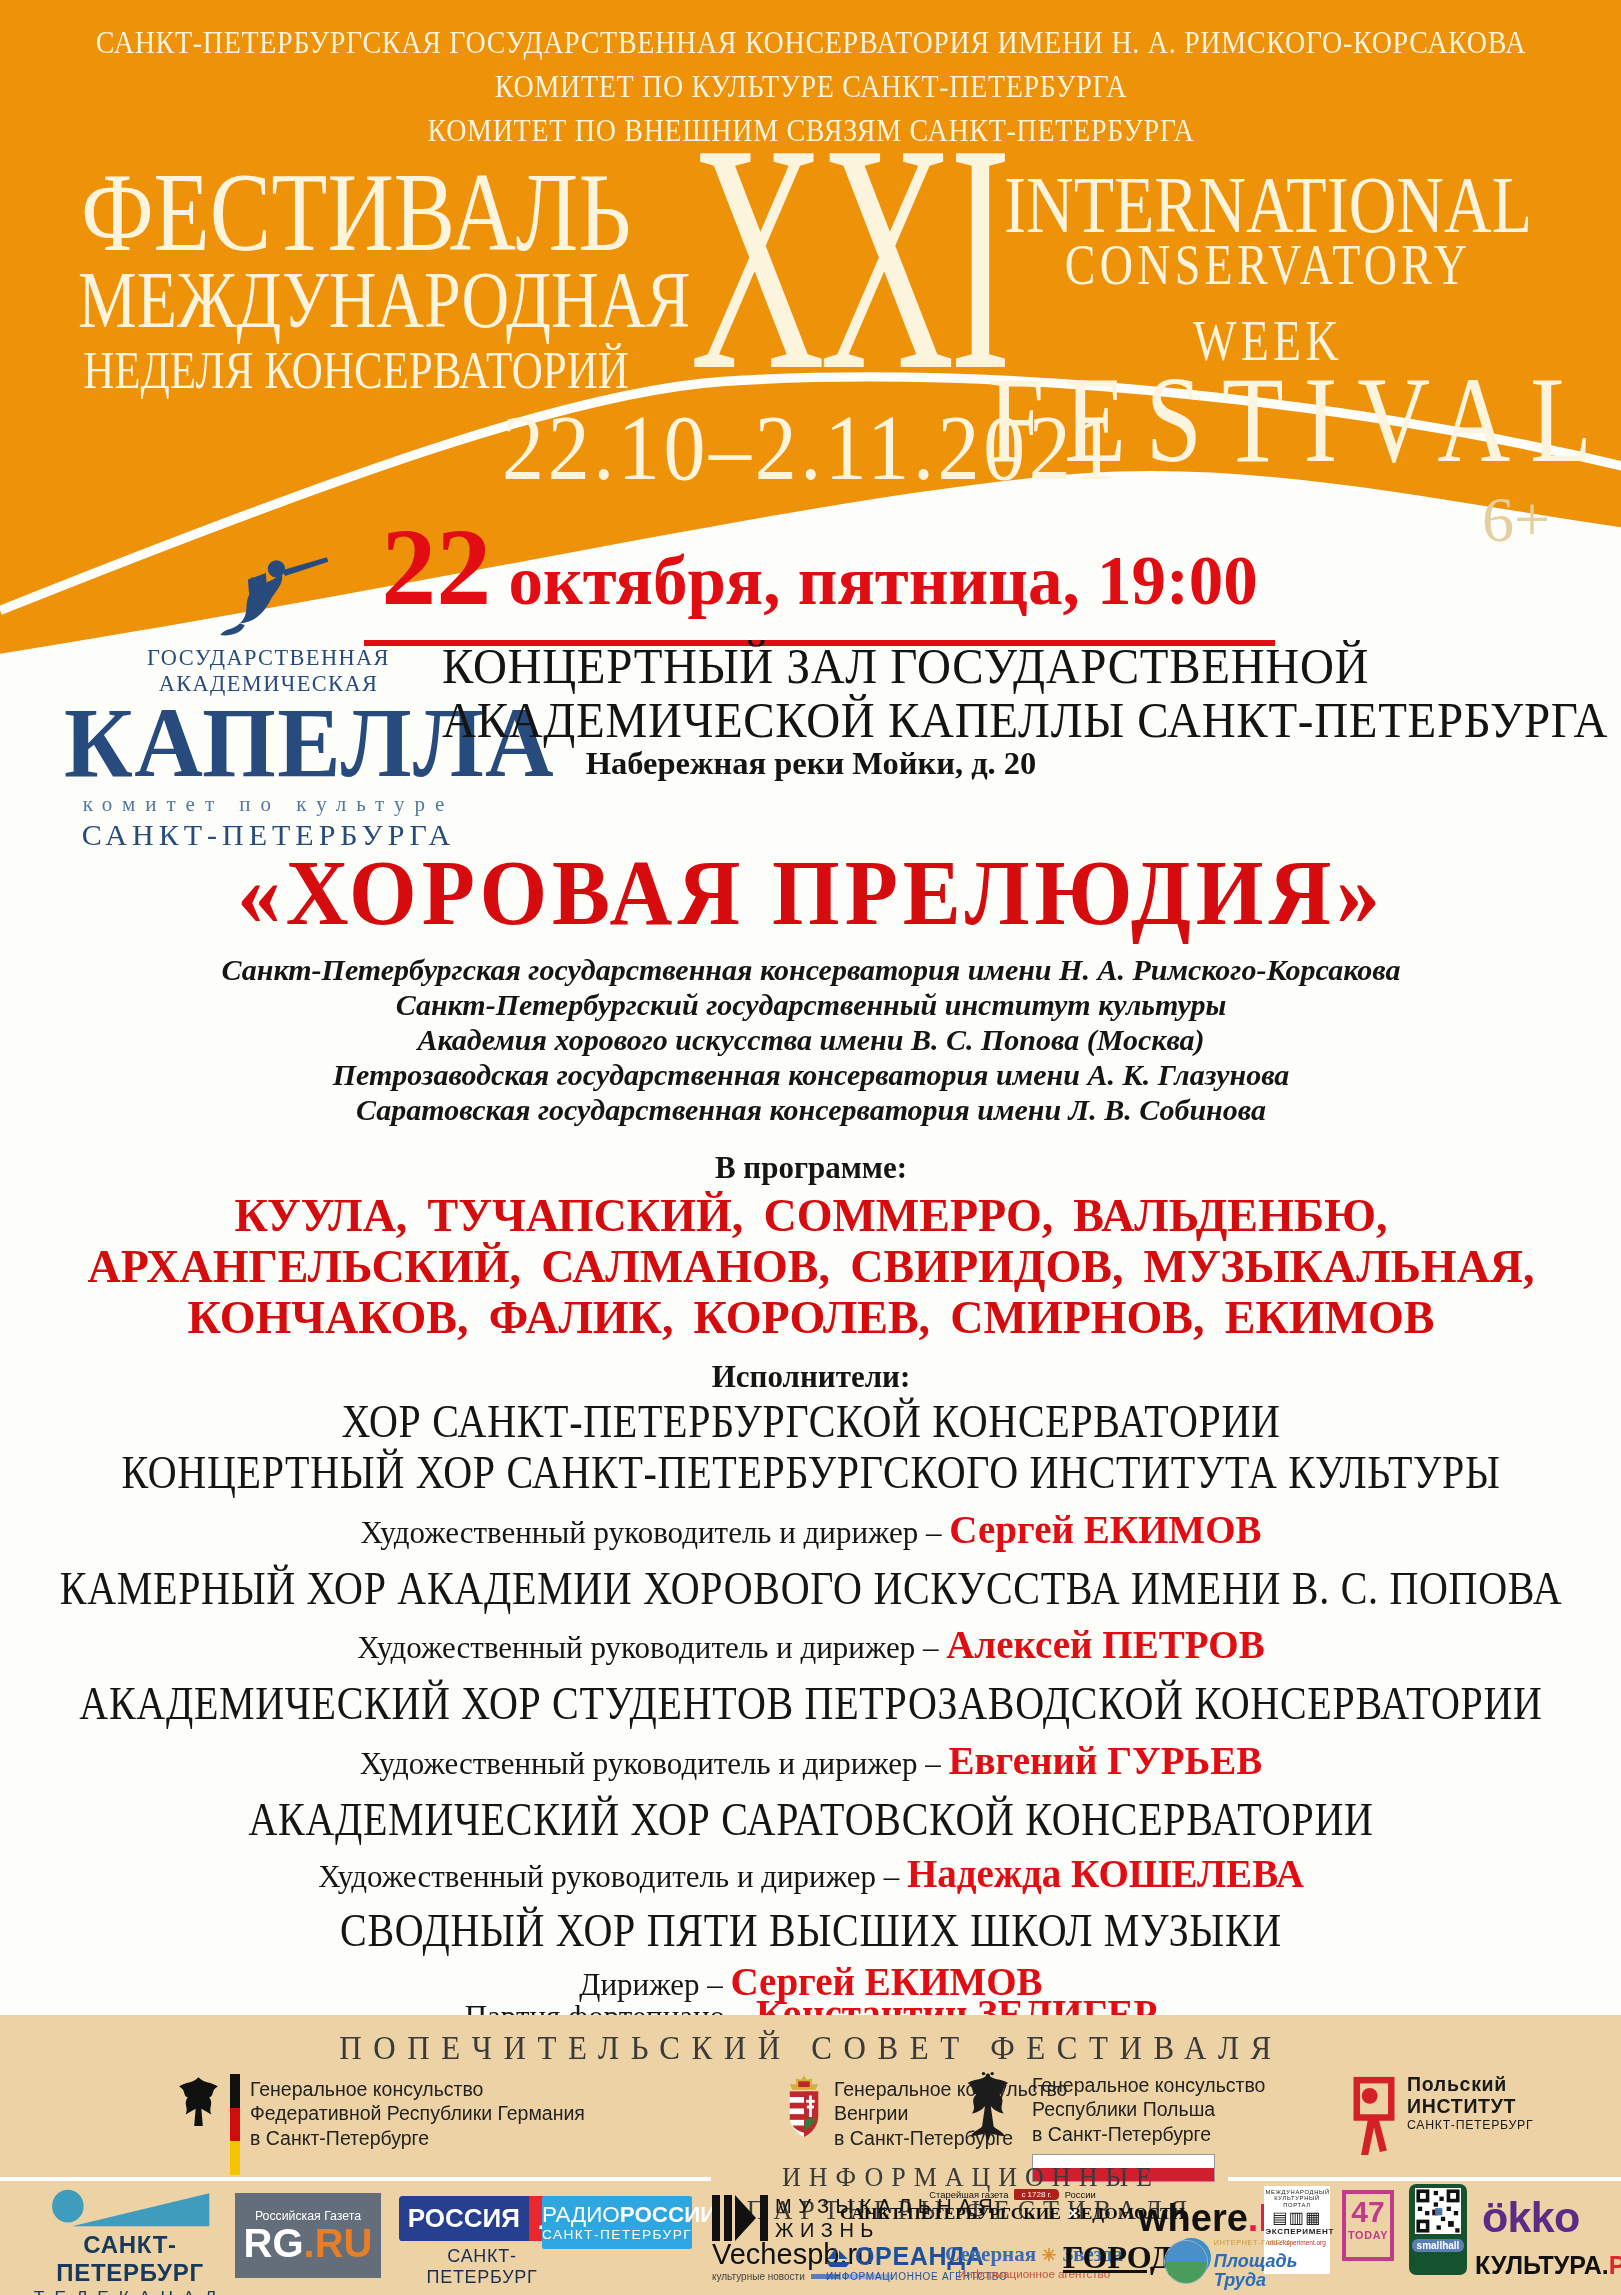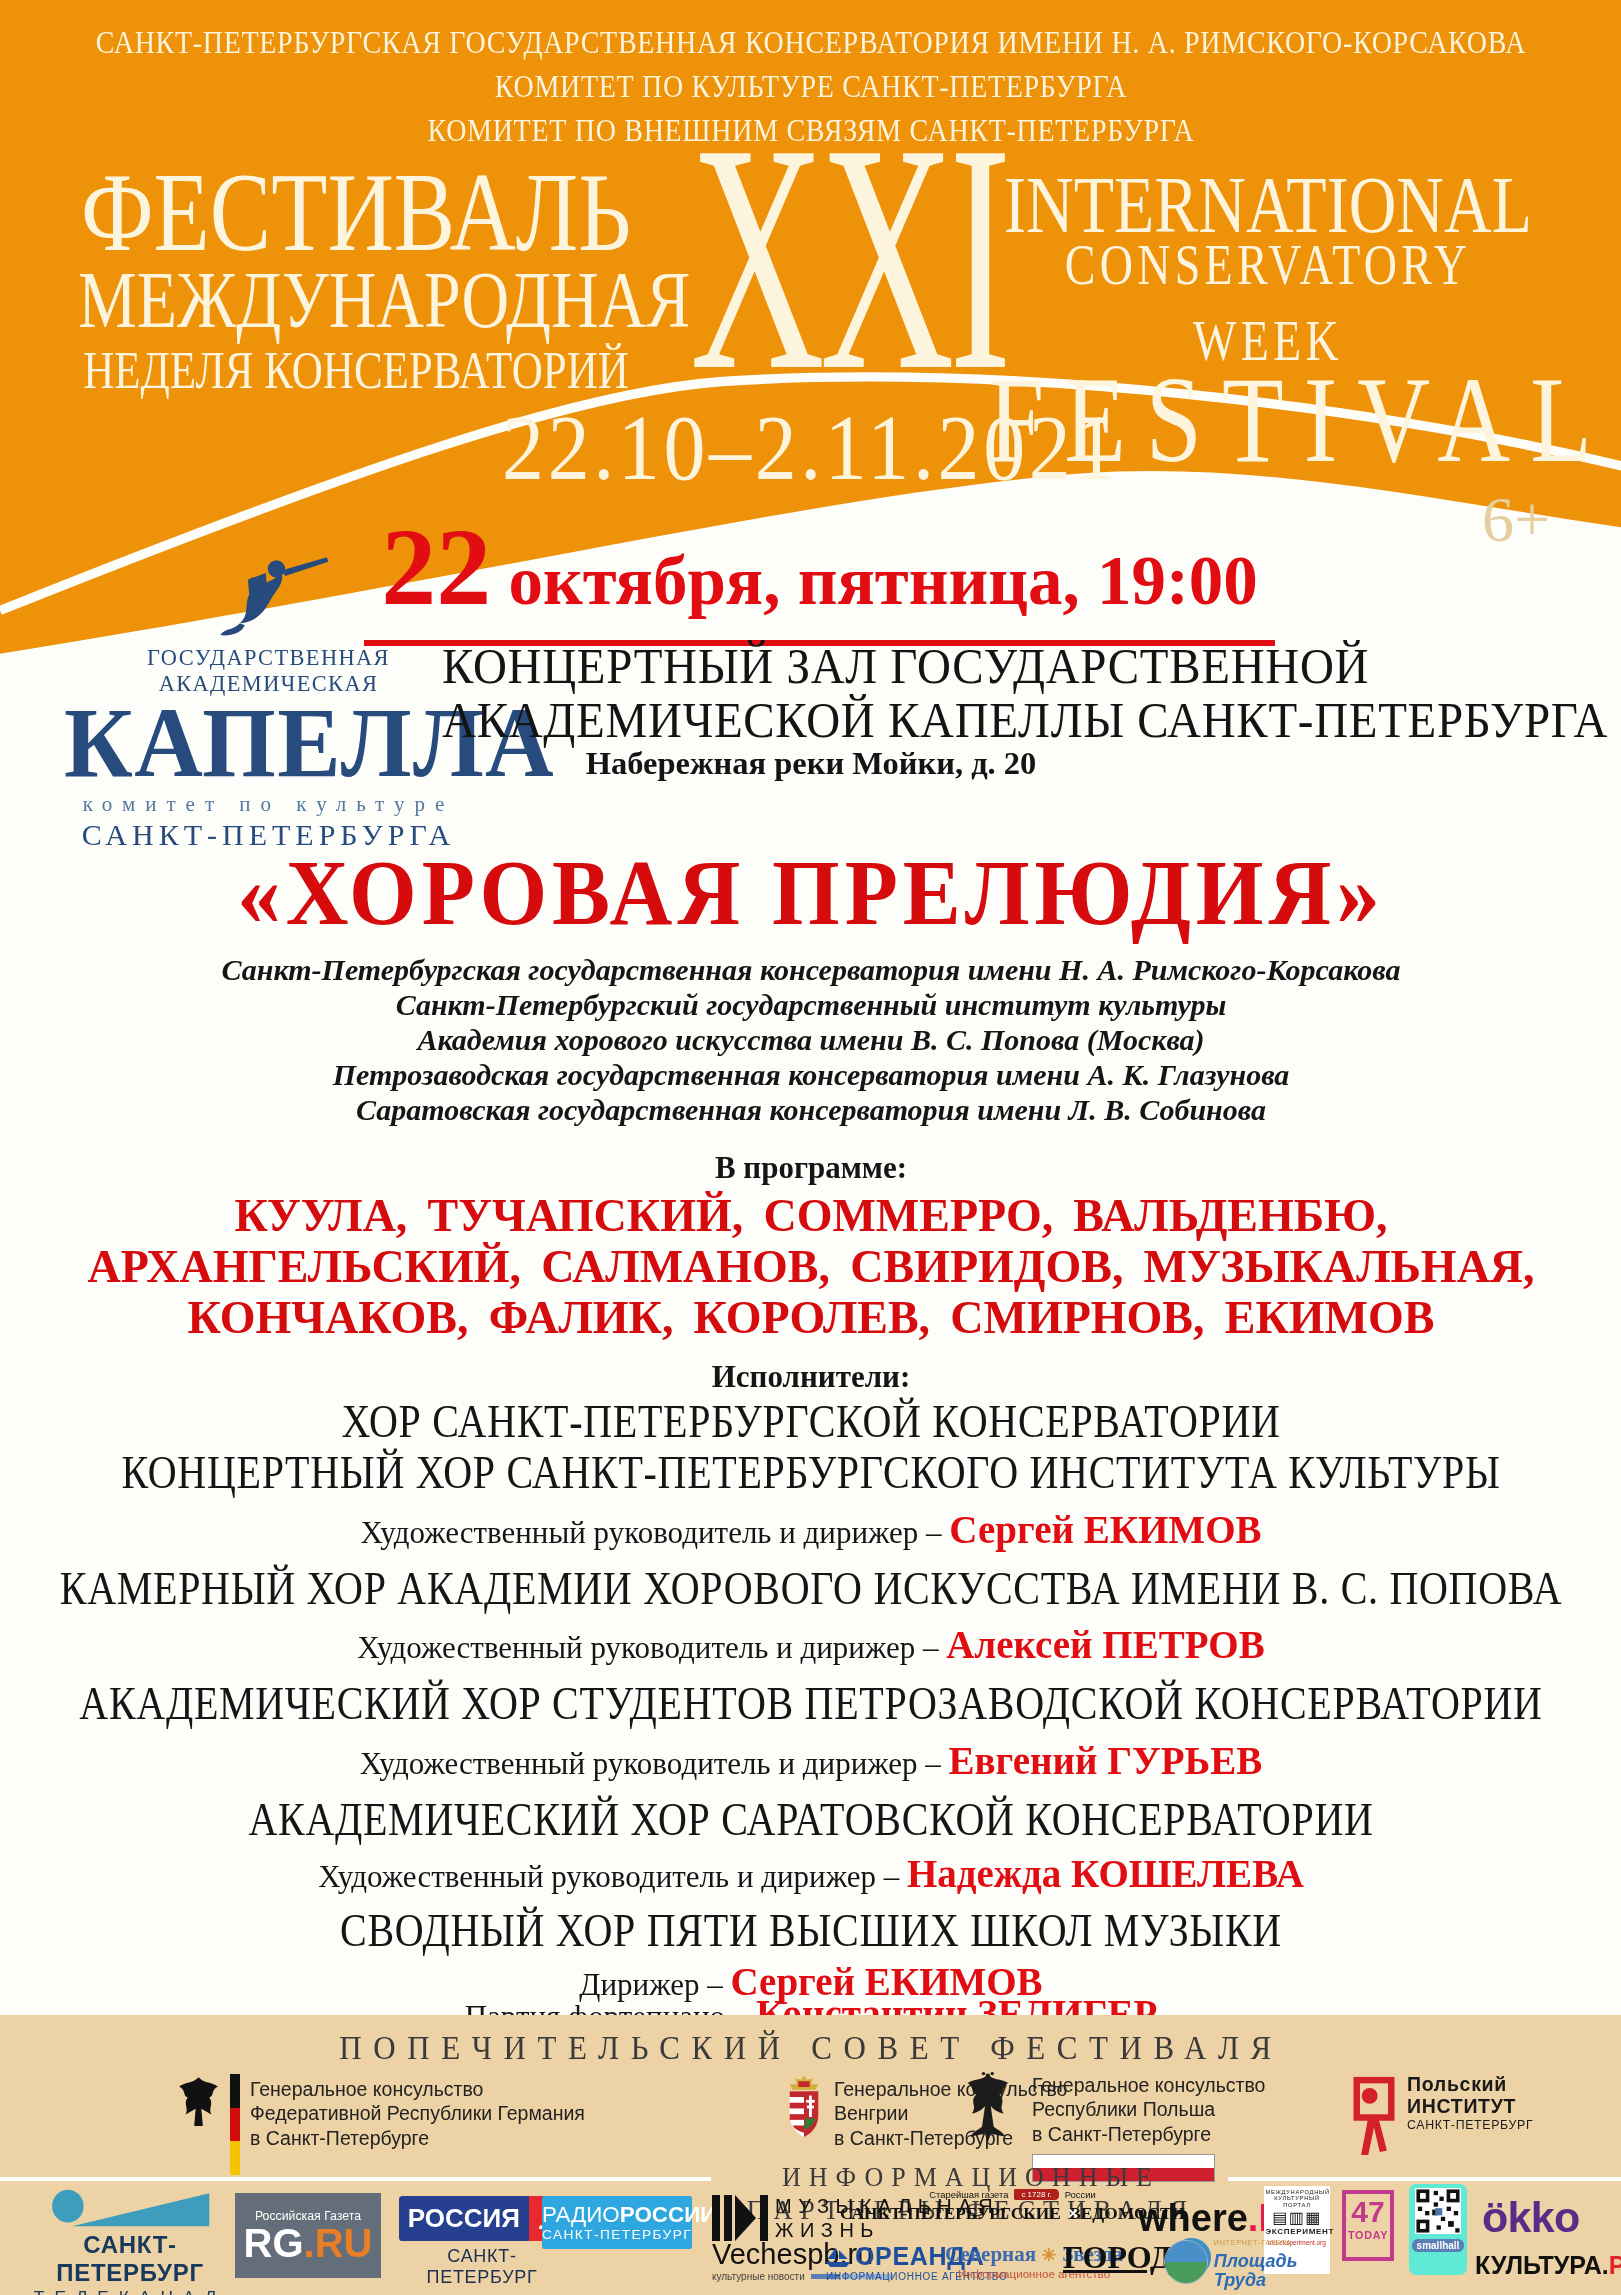--- a/index.html
+++ b/index.html
@@ -104,21 +104,21 @@
   .where{left:1138px;top:2197px;font-size:38px;font-weight:bold;color:#111;}
   .where .ru{color:#e51a4c;}
   .eks{left:1264px;top:2186px;width:66px;height:88px;background:#fff;text-align:center;padding:2.9px 1.4px;box-sizing:border-box;color:#222;}
   .eks-top{font-size:5.8px;line-height:6.5px;letter-spacing:0.7px;}
   .eks-gl{font-size:16px;line-height:19px;letter-spacing:1.4px;}
   .eks-name{font-size:8px;font-weight:bold;letter-spacing:0.7px;}
   .eks-url{font-size:6.5px;color:#c03028;margin-top:2.9px;}
   .t47{left:1342px;top:2190px;width:52px;height:71px;border:4.3px solid #c23a8c;box-sizing:border-box;text-align:center;color:#c23a8c;background:transparent;}
   .t47-num{font-size:30px;font-weight:bold;line-height:35px;}
   .t47-word{font-size:10.8px;font-weight:bold;letter-spacing:0.7px;}
-  .qr{left:1409px;top:2184px;width:58px;height:91px;background:#5eead4;border-radius:7.2px;text-align:center;padding:4.3px 2.9px;box-sizing:border-box;}
+  .qr{left:1409px;top:2184px;width:58px;height:91px;background:#14532d;border-radius:7.2px;text-align:center;padding:4.3px 2.9px;box-sizing:border-box;}
   .qr-bar{background:#5b7fb4;color:#fff;font-size:10px;font-weight:bold;border-radius:5.8px;margin-top:2.9px;padding:0.7px 0;}
   .okko{left:1482px;top:2193px;font-size:43px;font-weight:bold;color:#5b2c87;letter-spacing:-0.7px;}
   .kultura{left:1475px;top:2251px;font-size:25px;font-weight:bold;color:#111;}
   .kultura .rf{color:#e3242b;}
   .veche{left:712px;top:2238px;color:#111;}
   .veche-name{font-size:29px;}
   .veche-sub{display:flex;align-items:center;gap:6px;font-size:10px;color:#444;}
   .veche-bars{display:inline-flex;gap:2.2px;}
   .veche-bars i{display:block;width:29px;height:5.8px;background:#5b7fb4;}
   .veche-bars i+i{background:#9fb0cc;width:51px;}

